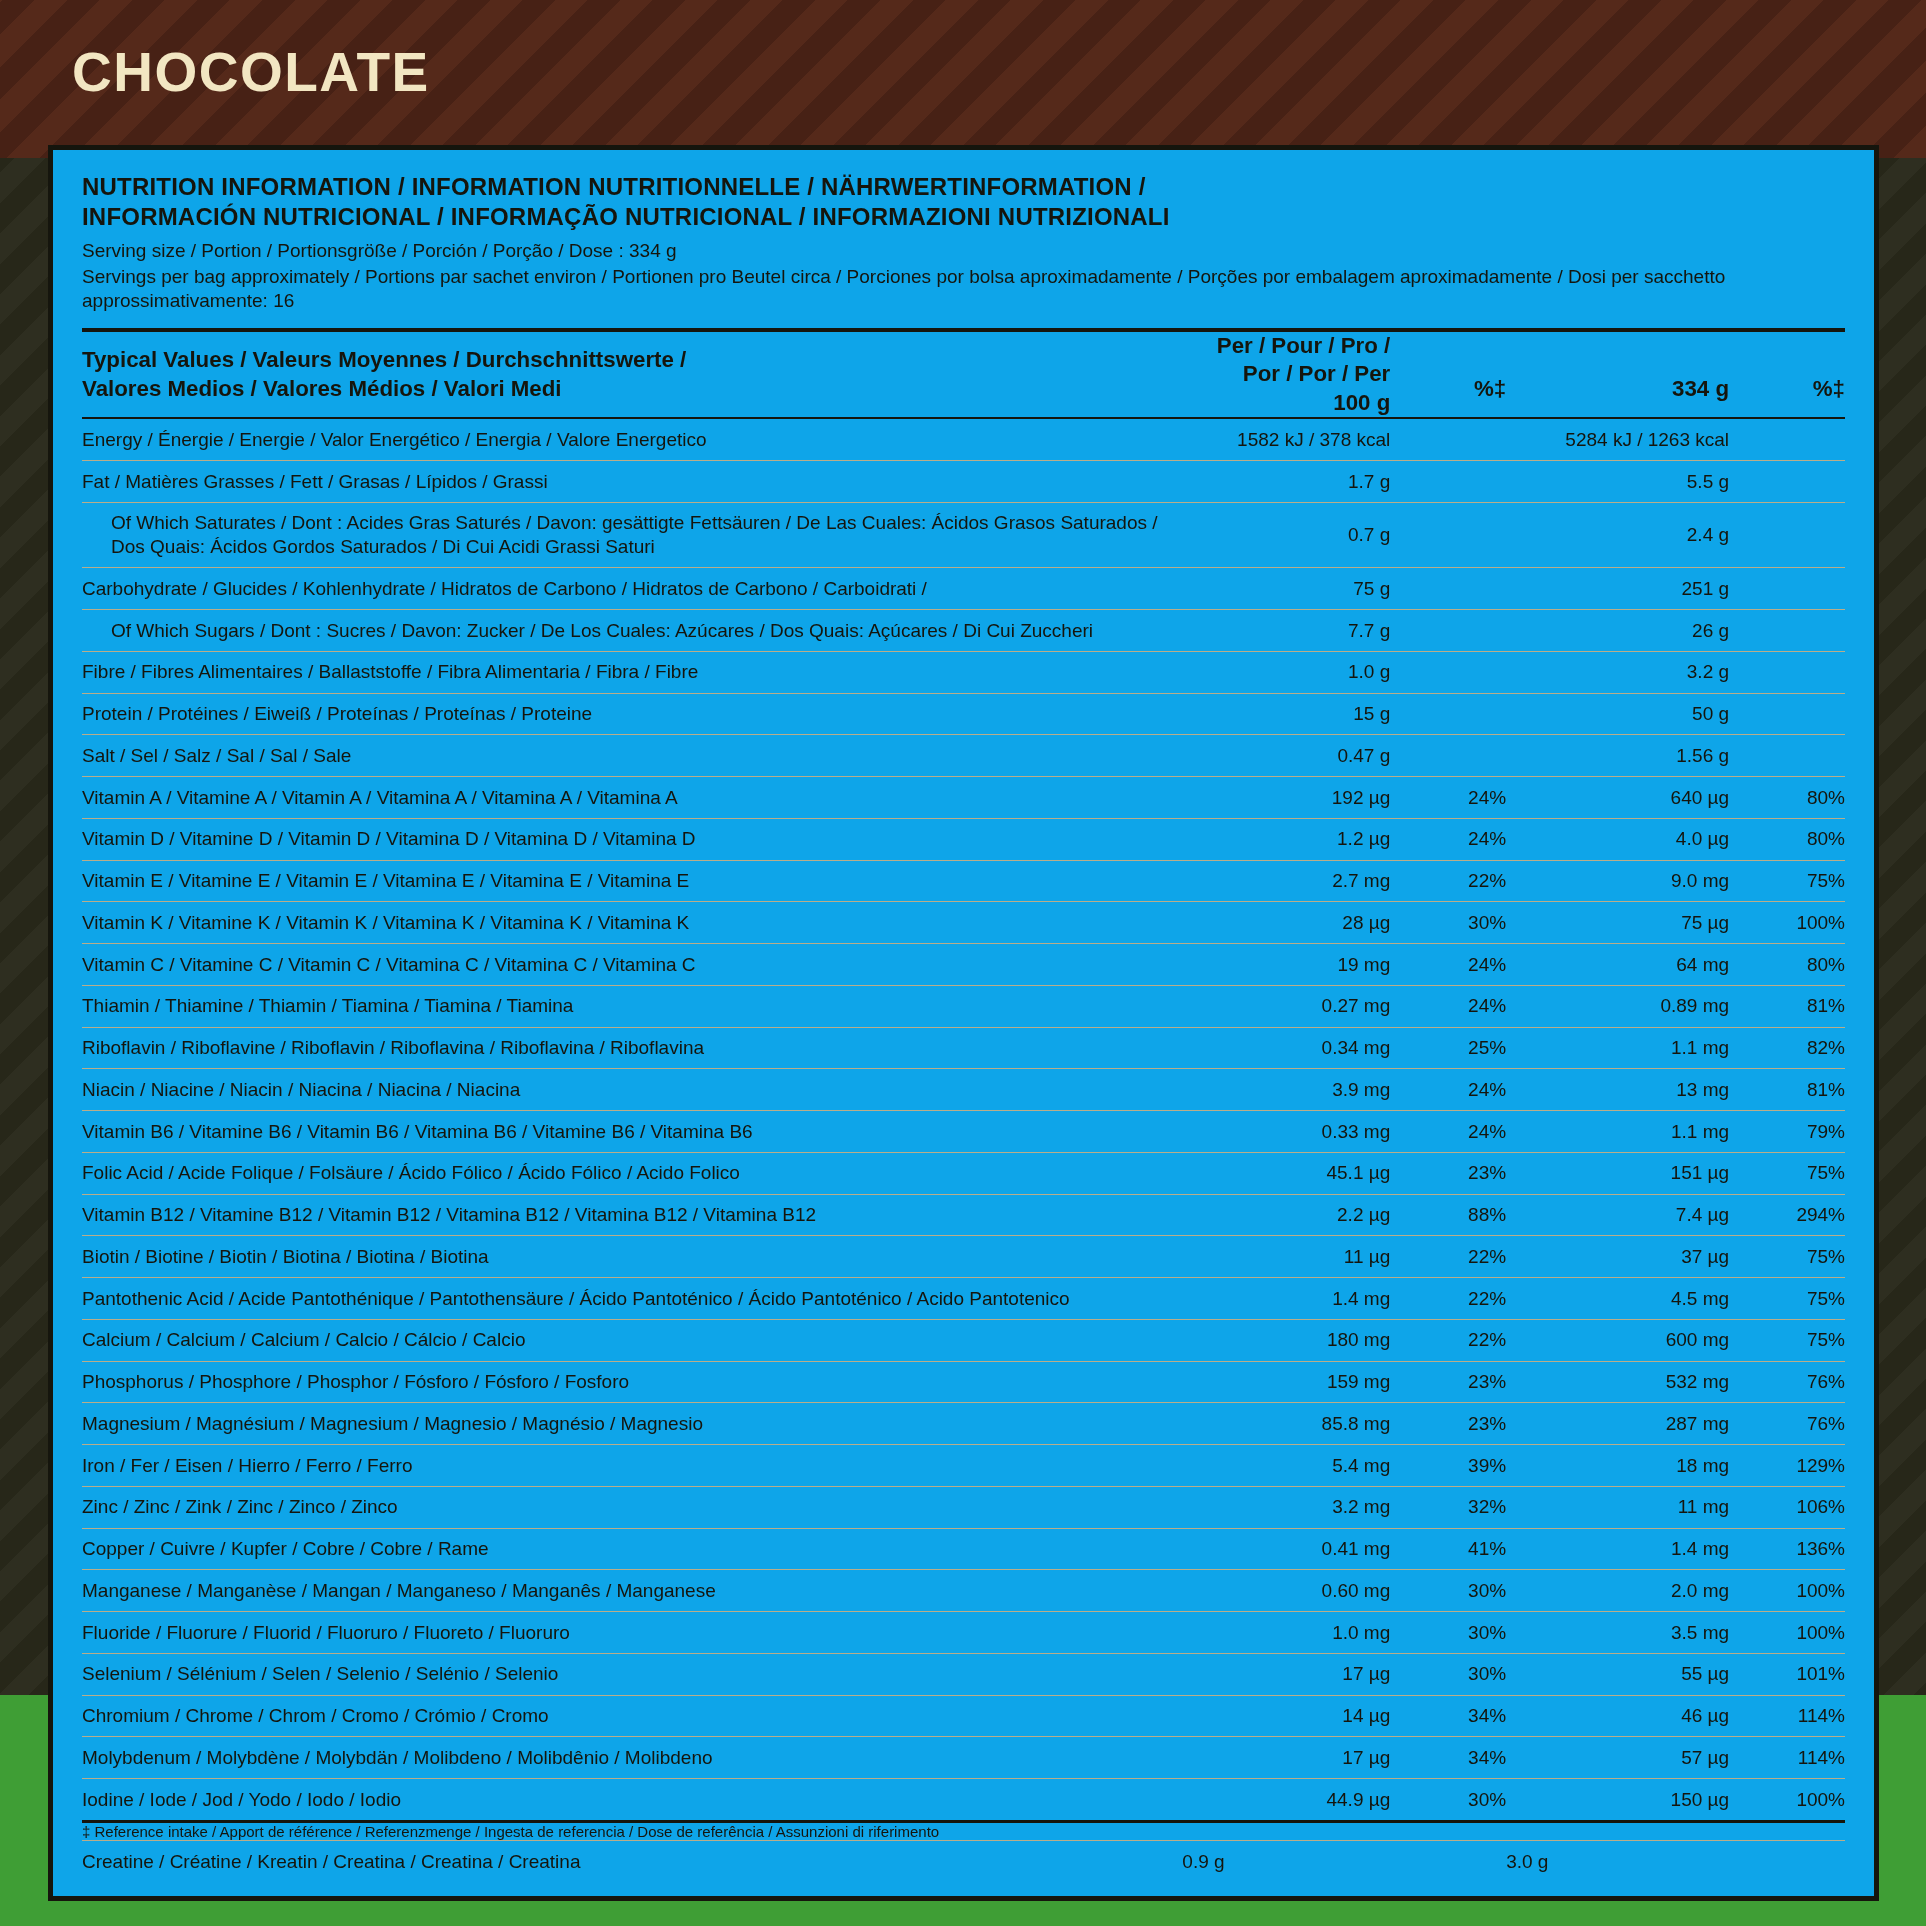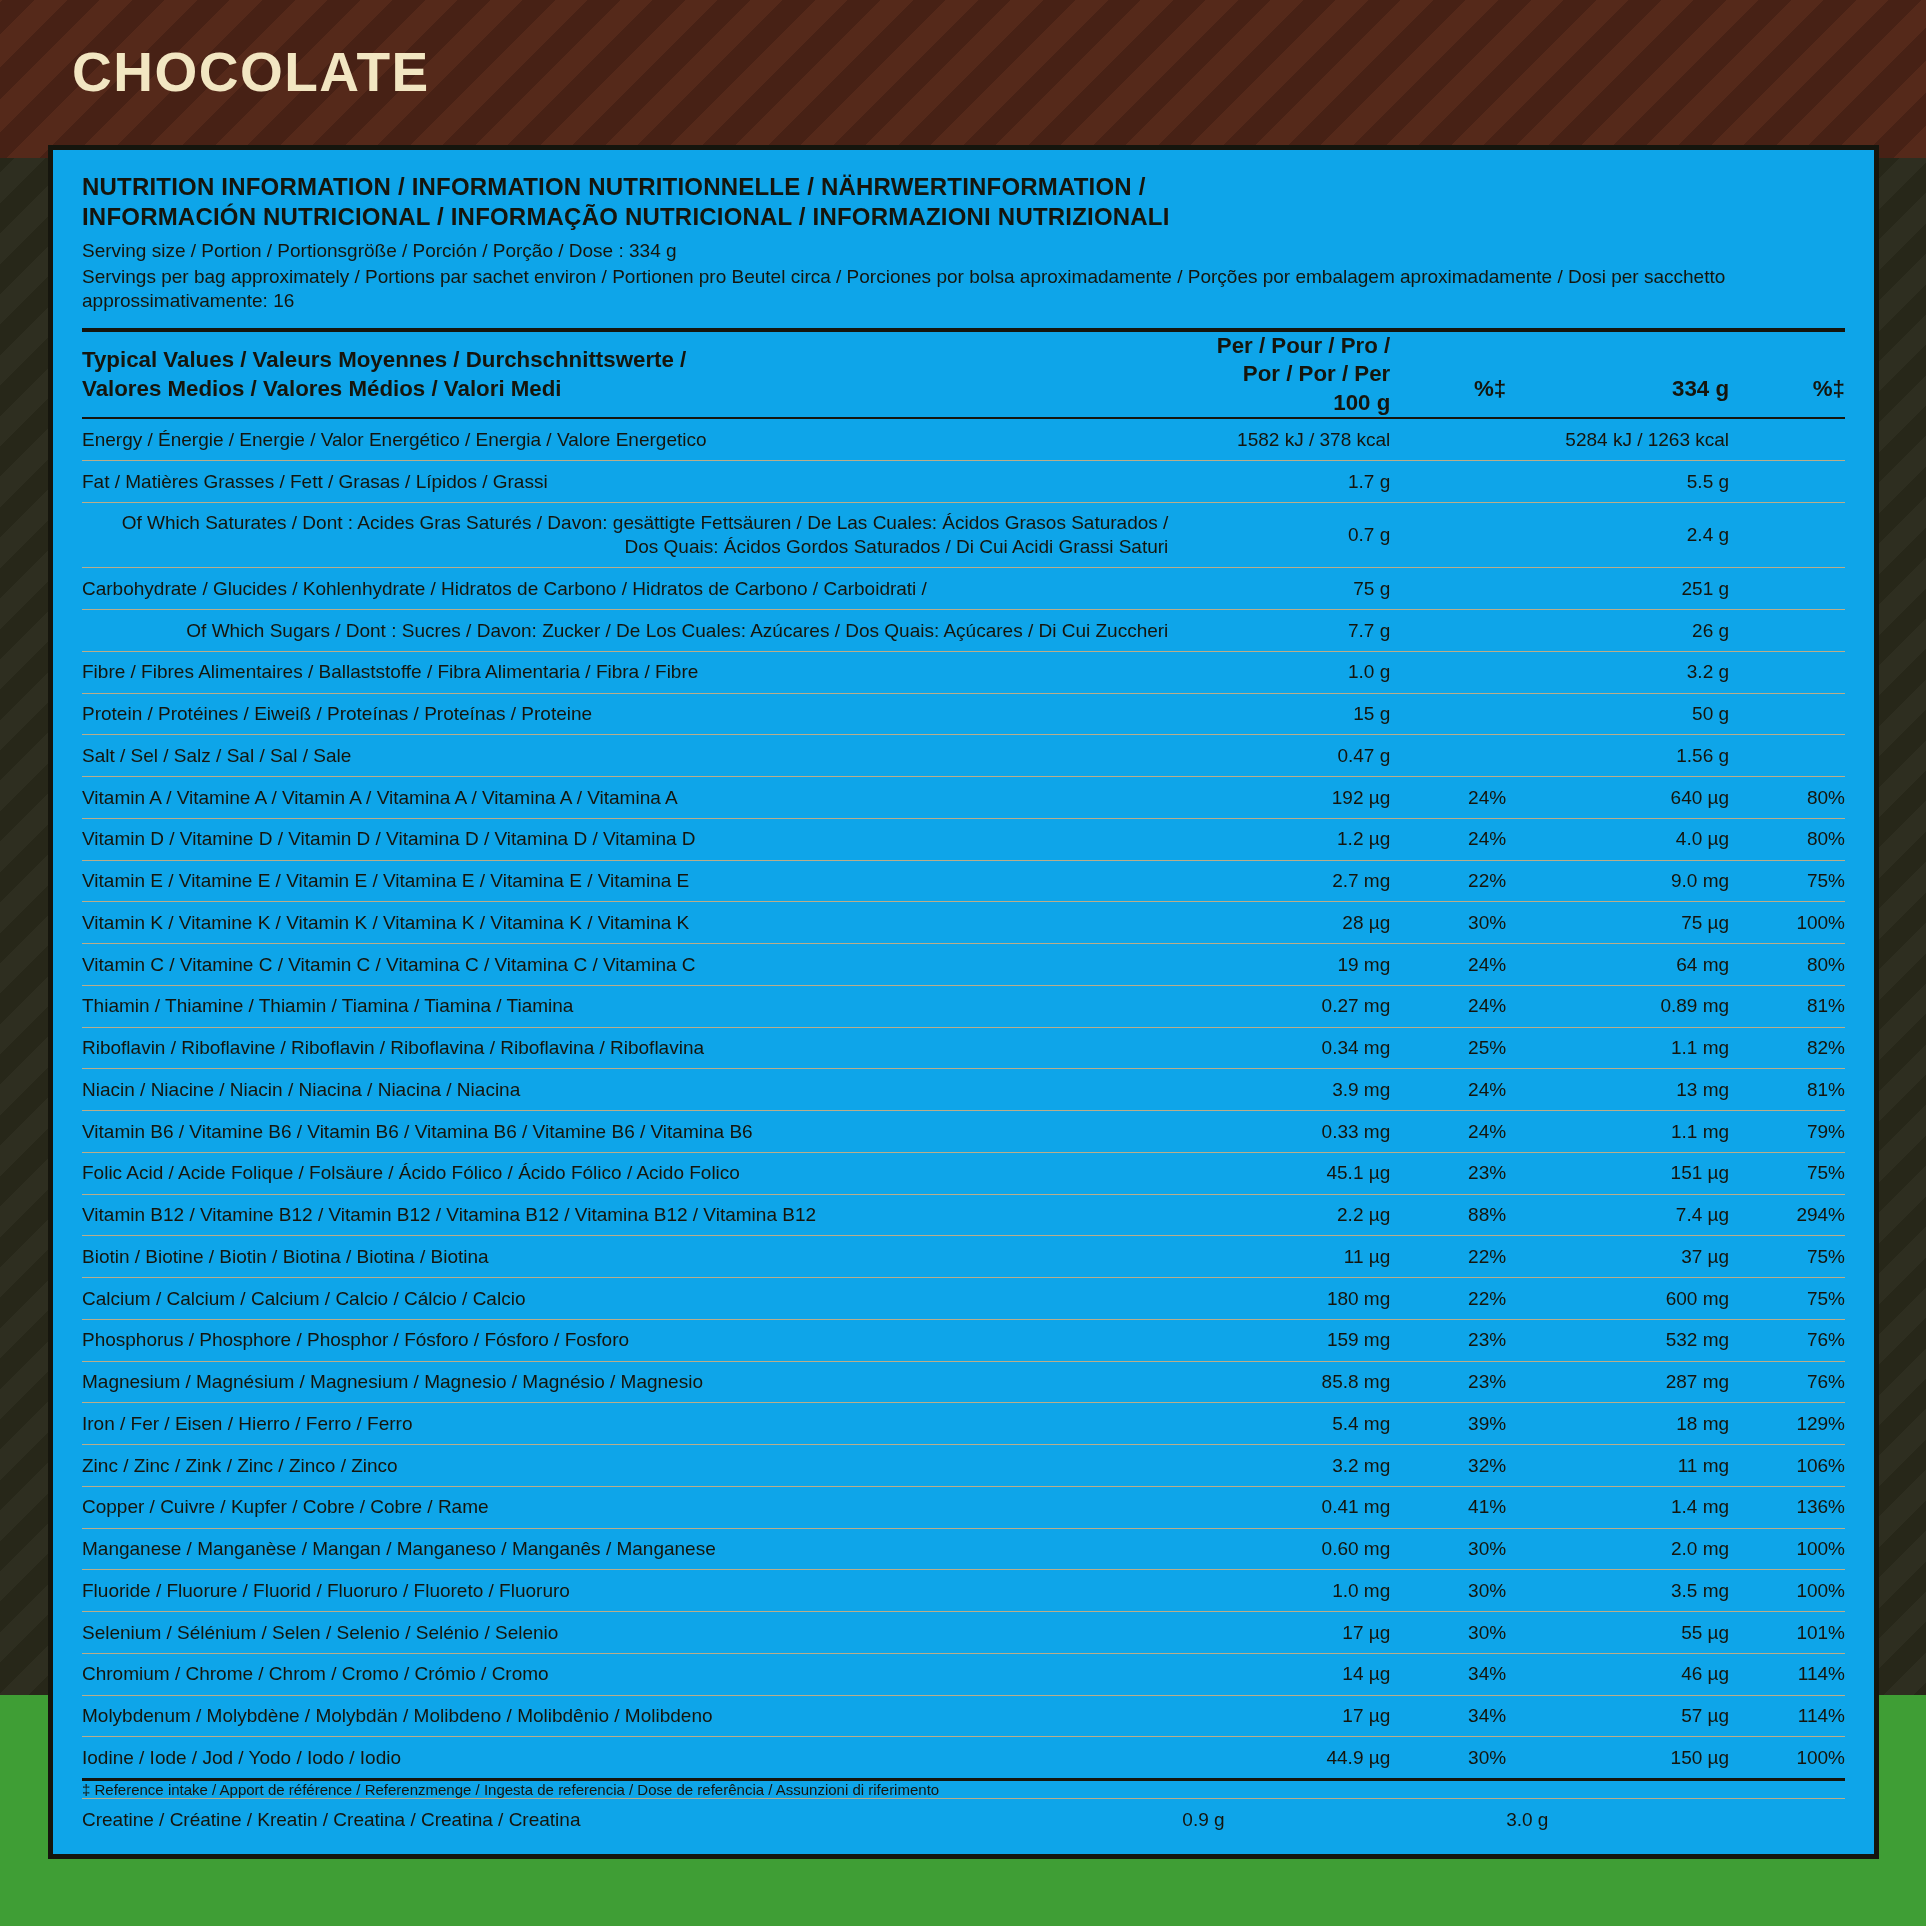--- a/index.html
+++ b/index.html
@@ -102,21 +102,21 @@
 
   tr.data td {
     border-bottom: 1.2px solid #b9ad8a;
     padding: 8.5px 0 8.5px 0;
     line-height: 1.25;
   }
   tr.data td.name { padding-right: 14px; }
   tr.data td.num { text-align: right; white-space: nowrap; padding-left: 17px; }
   tr.data td.pct { text-align: right; white-space: nowrap; padding-left: 17px; }
 
-  tr.indent td.name { padding-left: 29px; text-align: right; }
+  tr.indent td.name { padding-left: 29px; }
 
   tr.last-nutrient td { border-bottom: 3.9px solid #15150d; }
 
   .footnote td {
     padding: 10.8px 0 10.8px 0;
     font-size: 15px;
     border-bottom: 1.2px solid #b9ad8a;
   }
 
   tr.creatine td {
@@ -316,20 +316,27 @@
           <td class="pct">294%</td>
         </tr>
         <tr class="data">
           <td class="name">Biotin / Biotine / Biotin / Biotina / Biotina / Biotina</td>
           <td class="num">11 µg</td>
           <td class="pct">22%</td>
           <td class="num">37 µg</td>
           <td class="pct">75%</td>
         </tr>
         <tr class="data">
+          <td class="name">Pantothenic Acid / Acide Pantothénique / Pantothensäure / Ácido Pantoténico / Ácido Pantoténico / Acido Pantotenico</td>
+          <td class="num">1.4 mg</td>
+          <td class="pct">22%</td>
+          <td class="num">4.5 mg</td>
+          <td class="pct">75%</td>
+        </tr>
+        <tr class="data">
           <td class="name">Calcium / Calcium / Calcium / Calcio / Cálcio / Calcio</td>
           <td class="num">180 mg</td>
           <td class="pct">22%</td>
           <td class="num">600 mg</td>
           <td class="pct">75%</td>
         </tr>
         <tr class="data">
           <td class="name">Phosphorus / Phosphore / Phosphor / Fósforo / Fósforo / Fosforo</td>
           <td class="num">159 mg</td>
           <td class="pct">23%</td>

